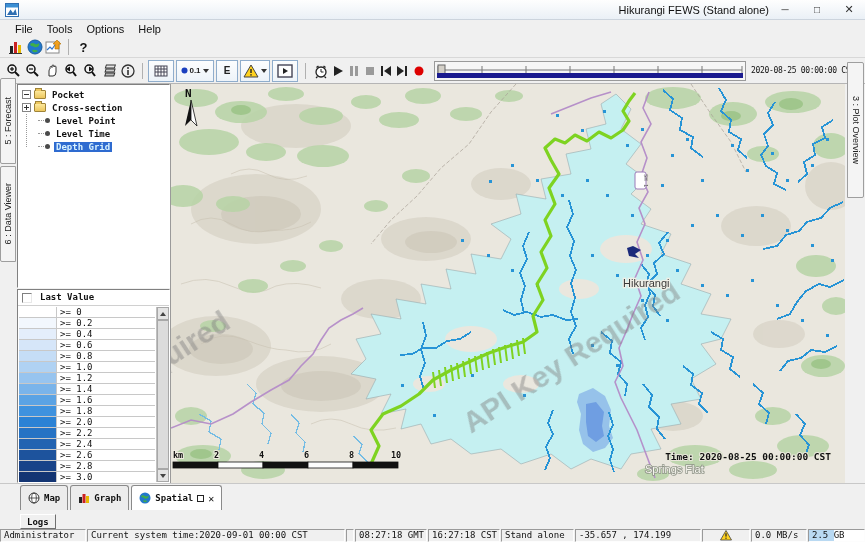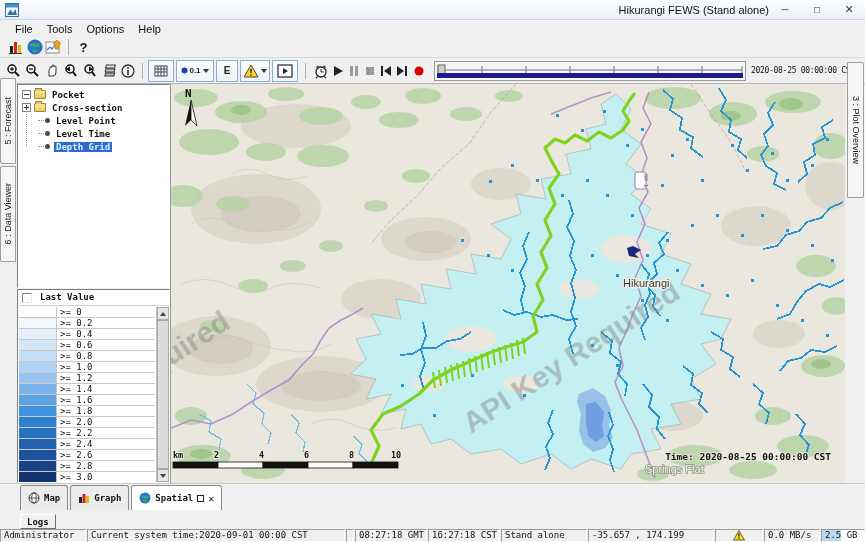--- a/index.html
+++ b/index.html
@@ -620,21 +620,21 @@
 <div class="logsrow">
   <span class="logsbtn">Logs</span>
 </div>
 
 <div class="statusbar">
   <span class="scell" style="width:86px">Administrator</span>
   <span class="scell" style="width:258px">Current system time:2020-09-01 00:00 CST</span>
   <span class="scell" style="width:8px"></span>
   <span class="scell" style="width:72px">08:27:18 GMT</span>
   <span class="scell" style="width:72px">16:27:18 CST</span>
-  <span class="scell" style="width:86px">Stand alone</span>
+  <span class="scell" style="width:73px">Stand alone</span>
   <span class="scell" style="width:126px">-35.657 , 174.199</span>
   <span class="scell warncell" style="width:48px">
     <svg width="12" height="11">
         <polygon points="6,0.5 11.5,10 0.5,10" fill="#ffd21e" stroke="#444" stroke-width="0.8"></polygon>
         <rect x="5.4" y="3.2" width="1.2" height="3.4" fill="#222"></rect>
         <rect x="5.4" y="7.6" width="1.2" height="1.2" fill="#222"></rect>
       </svg>
   </span>
   <span class="scell" style="width:56px">0.0 MB/s</span>
   <span class="scell memory">2.5 GB</span>

